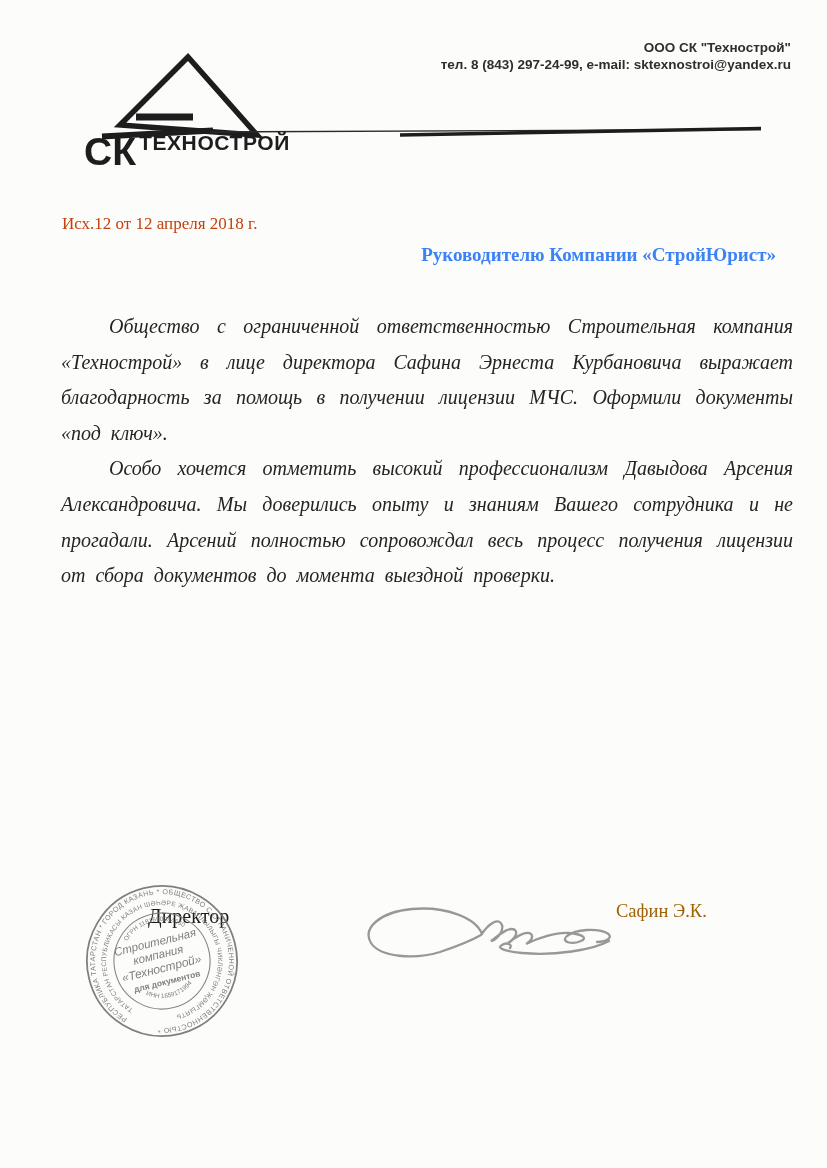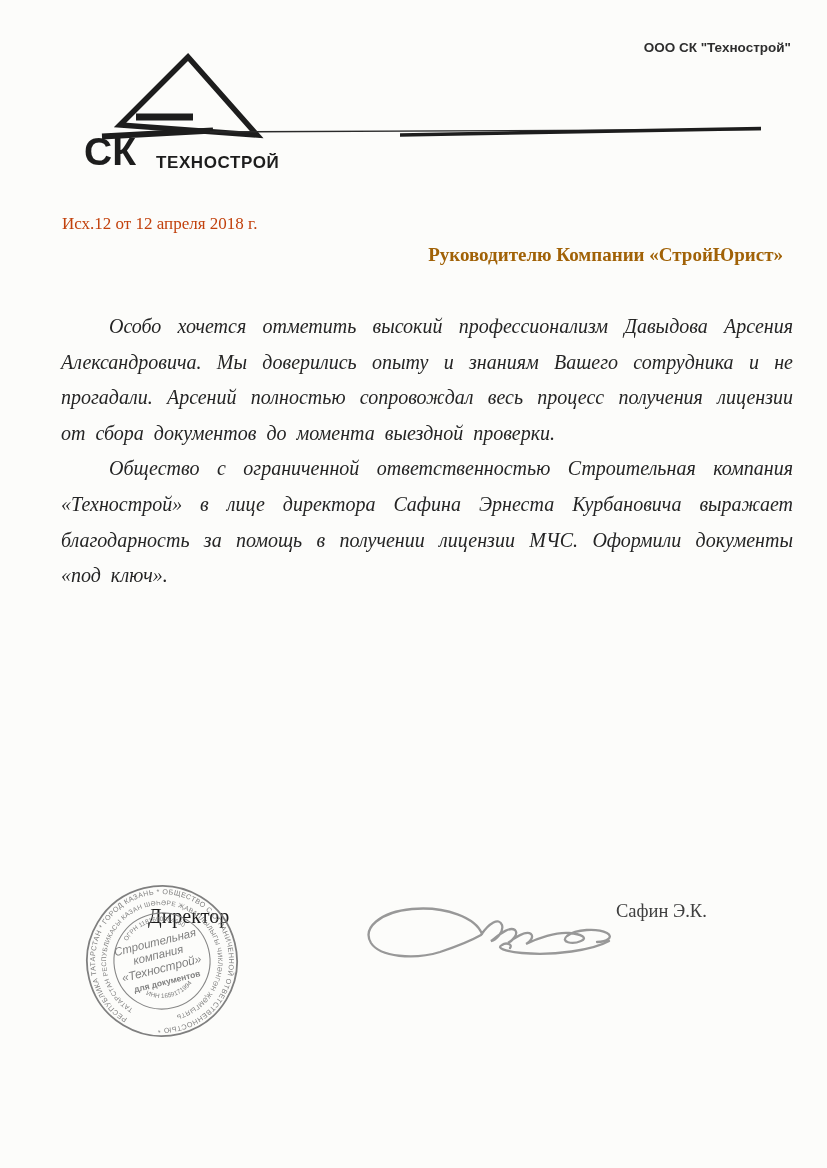--- a/index.html
+++ b/index.html
@@ -4,40 +4,40 @@
 <style>
   html,body { margin:0; padding:0; background:#e9e9e7; }
   .page {
     position:relative; width:827px; height:1168px; margin:0 auto;
     background:#fcfcfa; overflow:hidden;
     font-family:"Liberation Serif", serif; color:#242424;
   }
   .letterhead-lines { position:absolute; left:0; top:0; }
   .logo-text {
     position:absolute; left:84px; top:132px;
-    display:flex; align-items:flex-end;
+    display:flex; align-items:flex-start;
     font-family:"Liberation Sans", sans-serif; font-weight:bold; color:#1d1d1d;
   }
   .logo-sk   { font-size:39px; line-height:1; }
-  .logo-word { font-size:17px; line-height:1; letter-spacing:0.6px; margin-left:20px; }
+  .logo-word { font-size:21px; line-height:1; letter-spacing:0.6px; margin-left:3px; }
   .header-info {
     position:absolute; top:39px; right:36px; text-align:right;
     font-family:"Liberation Sans", sans-serif; font-weight:bold;
     font-size:13.5px; line-height:17.4px; color:#2e2e2e;
   }
   .ref-line  { position:absolute; left:62px; top:214px; font-size:17px; color:#c2410c; }
-  .addressee { position:absolute; right:44px; top:244px; font-size:19px; font-weight:bold; color:#a16207; }
+  .addressee { position:absolute; right:51px; top:244px; font-size:19px; font-weight:bold; color:#3b82f6; }
   .body-text {
     position:absolute; left:61px; top:309px; width:732px;
     font-style:italic; font-size:20px; line-height:35.6px;
     text-align:justify; word-spacing:5px; color:#242424;
   }
   .body-text p { margin:0; text-indent:48px; }
   .director { position:absolute; left:148px; top:905px; font-size:20px; color:#1b1b1b; }
-  .signer   { position:absolute; left:616px; top:901px; font-size:18.5px; color:#404040;text-align:center; }
+  .signer   { position:absolute; left:616px; top:901px; font-size:18.5px; color:#a16207;text-align:center; }
   .signature-svg { position:absolute; left:350px; top:890px; }
   .stamp-svg { position:absolute; left:83px; top:882px; opacity:0.92; }
   .stamp-svg text { font-family:"Liberation Sans", sans-serif; fill:#757575; }
   .stamp-center-serif { font-family:"Liberation Serif", serif; font-style:italic; }
 </style>
 </head>
 <body>
 
 <div class="page">
 
@@ -49,28 +49,29 @@
     <line x1="400" y1="135" x2="761" y2="128.5" stroke="#1d1d1d" stroke-width="3.4"></line>
   </svg>
 
   <div class="logo-text">
     <span class="logo-sk">СК</span>
     <span class="logo-word">ТЕХНОСТРОЙ</span>
   </div>
 
   <div class="header-info">
     <div>ООО СК "Технострой"</div>
+    <div>тел. 8 (843) 297-24-99, e-mail: sktexnostroi@yandex.ru</div>
   </div>
 
   <div class="ref-line">Исх.12 от 12 апреля 2018 г.</div>
   <div class="addressee">Руководителю Компании «СтройЮрист»</div>
 
   <div class="body-text">
+    <p>Общество с ограниченной ответственностью Строительная компания «Технострой» в лице директора Сафина Эрнеста Курбановича выражает благодарность за помощь в получении лицензии МЧС. Оформили документы «под ключ».</p>
     <p>Особо хочется отметить высокий профессионализм Давыдова Арсения Александровича. Мы доверились опыту и знаниям Вашего сотрудника и не прогадали. Арсений полностью сопровождал весь процесс получения лицензии от сбора документов до момента выездной проверки.</p>
-    <p>Общество с ограниченной ответственностью Строительная компания «Технострой» в лице директора Сафина Эрнеста Курбановича выражает благодарность за помощь в получении лицензии МЧС. Оформили документы «под ключ».</p>
   </div>
 
   <div class="director">Директор</div>
 
   <svg class="signature-svg" width="290" height="95" viewBox="0 0 290 95">
     <g fill="none" stroke="#989898" stroke-width="2.3" stroke-linecap="round">
       <path d="M 132,44 C 126,28 96,16 62,19 C 30,22 12,38 21,53 C 30,67 64,70 90,62
                C 108,56 124,49 131,45 C 139,33 149,27 152,35 C 154,42 146,50 141,51
                C 149,45 159,36 165,40 C 169,44 162,51 158,53 C 166,47 176,40 181,44
                C 184,47 180,52 176,54 C 188,48 206,42 219,43 C 232,44 238,48 231,51

